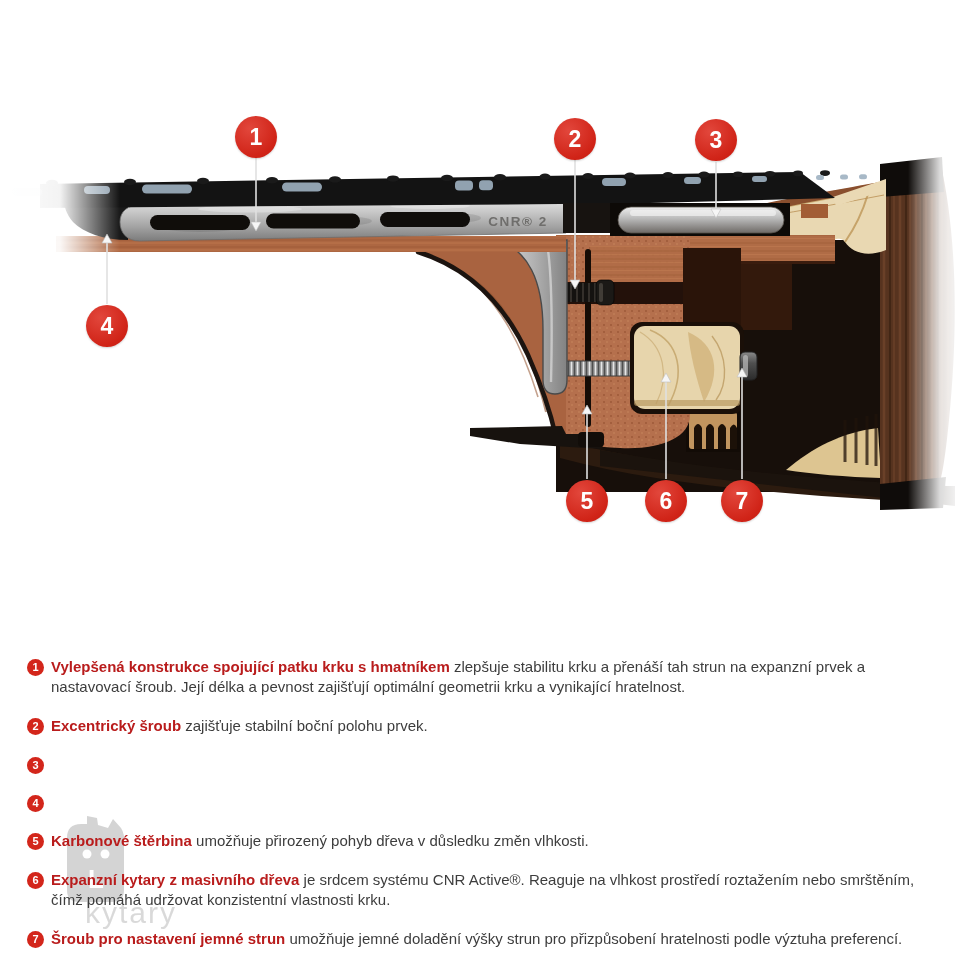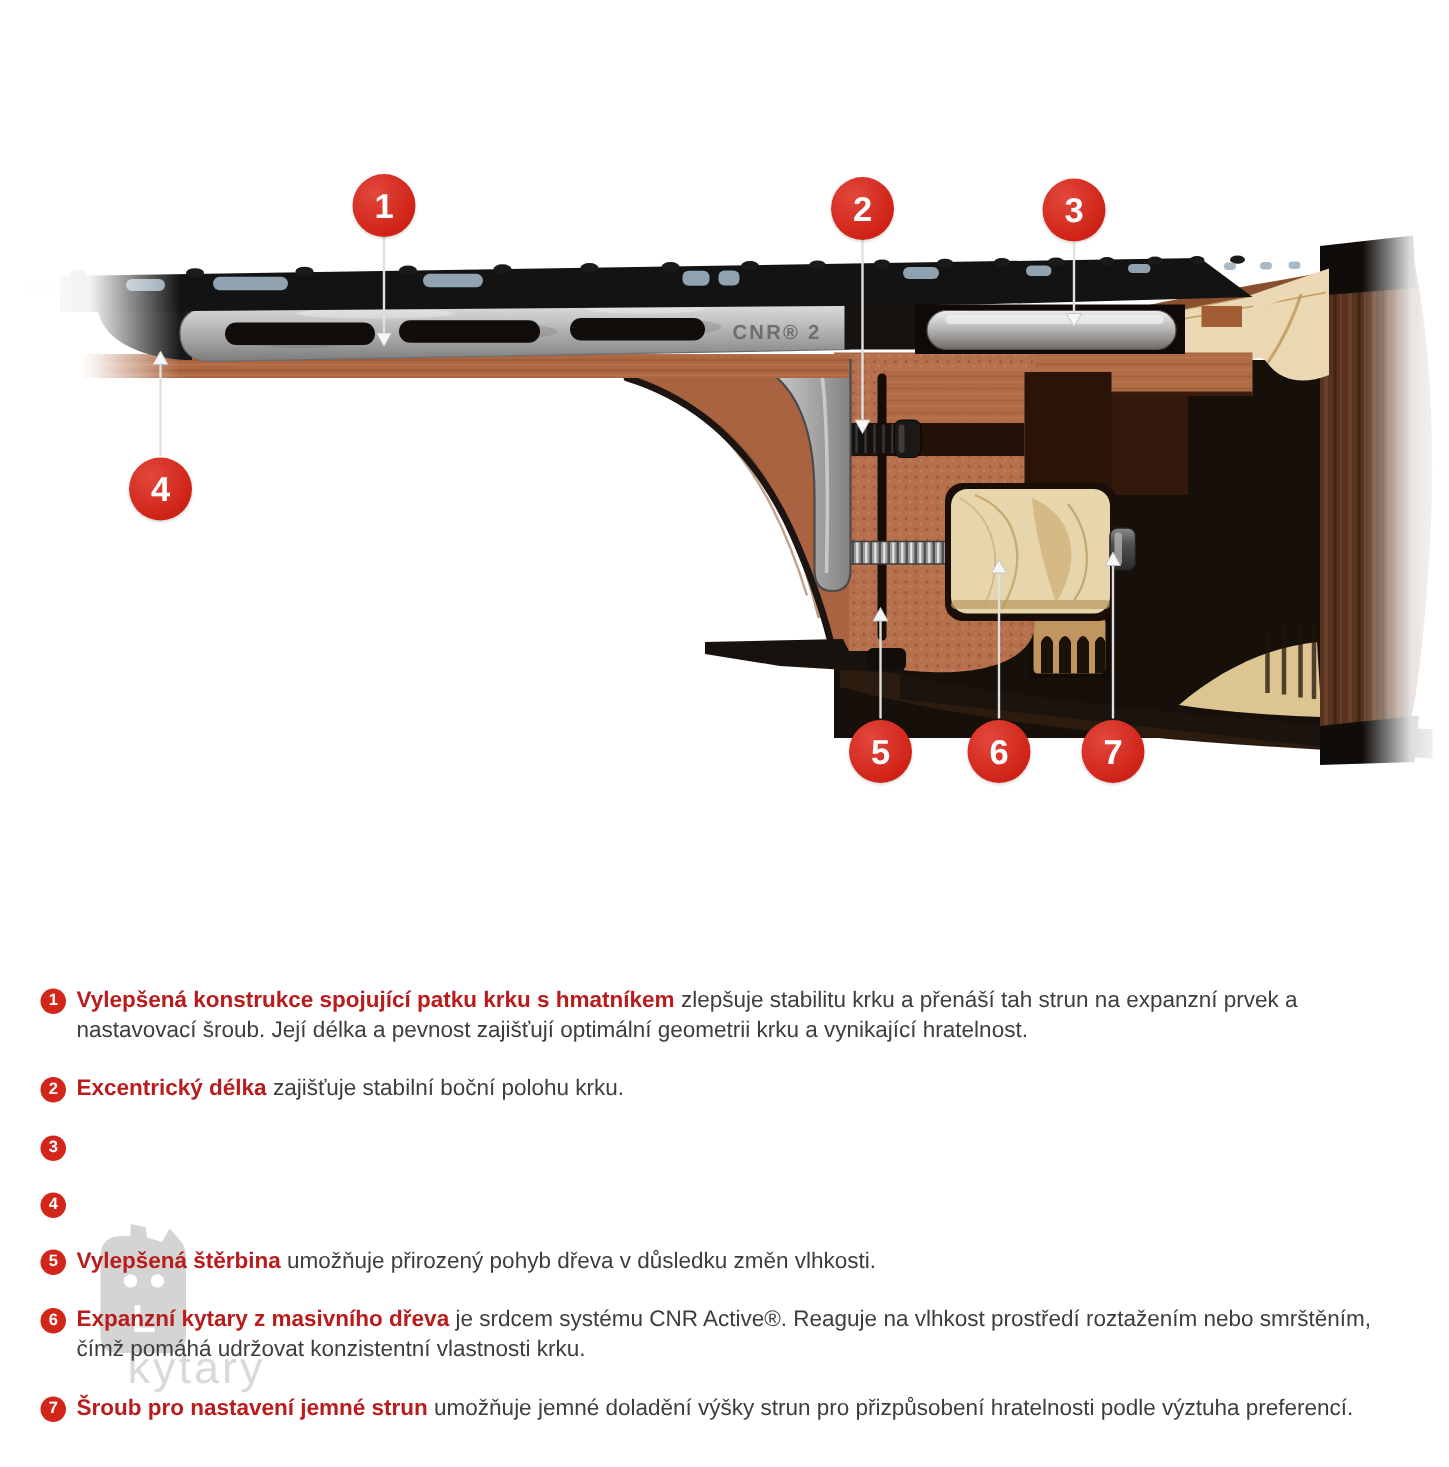--- a/index.html
+++ b/index.html
@@ -312,34 +312,34 @@
 
   <div class="legend">
 
     <div class="legend-item">
       <span class="bullet">1</span>
       <p class="legend-text"><strong>Vylepšená konstrukce spojující patku krku s hmatníkem</strong><span> zlepšuje stabilitu krku a přenáší tah strun na expanzní prvek a nastavovací šroub. Její délka a pevnost zajišťují optimální geometrii krku a vynikající hratelnost.</span></p>
     </div>
 
     <div class="legend-item">
       <span class="bullet">2</span>
-      <p class="legend-text"><strong>Excentrický délka</strong><span> zajišťuje stabilní boční polohu krku.</span></p>
+      <p class="legend-text"><strong>Excentrický šroub</strong><span> zajišťuje stabilní boční polohu prvek.</span></p>
     </div>
 
     <div class="legend-item">
       <span class="bullet">3</span>
     </div>
 
     <div class="legend-item">
       <span class="bullet">4</span>
     </div>
 
     <div class="legend-item">
       <span class="bullet">5</span>
-      <p class="legend-text"><strong>Vylepšená štěrbina</strong><span> umožňuje přirozený pohyb dřeva v důsledku změn vlhkosti.</span></p>
+      <p class="legend-text"><strong>Karbonové štěrbina</strong><span> umožňuje přirozený pohyb dřeva v důsledku změn vlhkosti.</span></p>
     </div>
 
     <div class="legend-item">
       <span class="bullet">6</span>
       <p class="legend-text"><strong>Expanzní kytary z masivního dřeva</strong><span> je srdcem systému CNR Active®. Reaguje na vlhkost prostředí roztažením nebo smrštěním, čímž pomáhá udržovat konzistentní vlastnosti krku.</span></p>
     </div>
 
     <div class="legend-item">
       <span class="bullet">7</span>
       <p class="legend-text"><strong>Šroub pro nastavení jemné strun</strong><span> umožňuje jemné doladění výšky strun pro přizpůsobení hratelnosti podle výztuha preferencí.</span></p>

